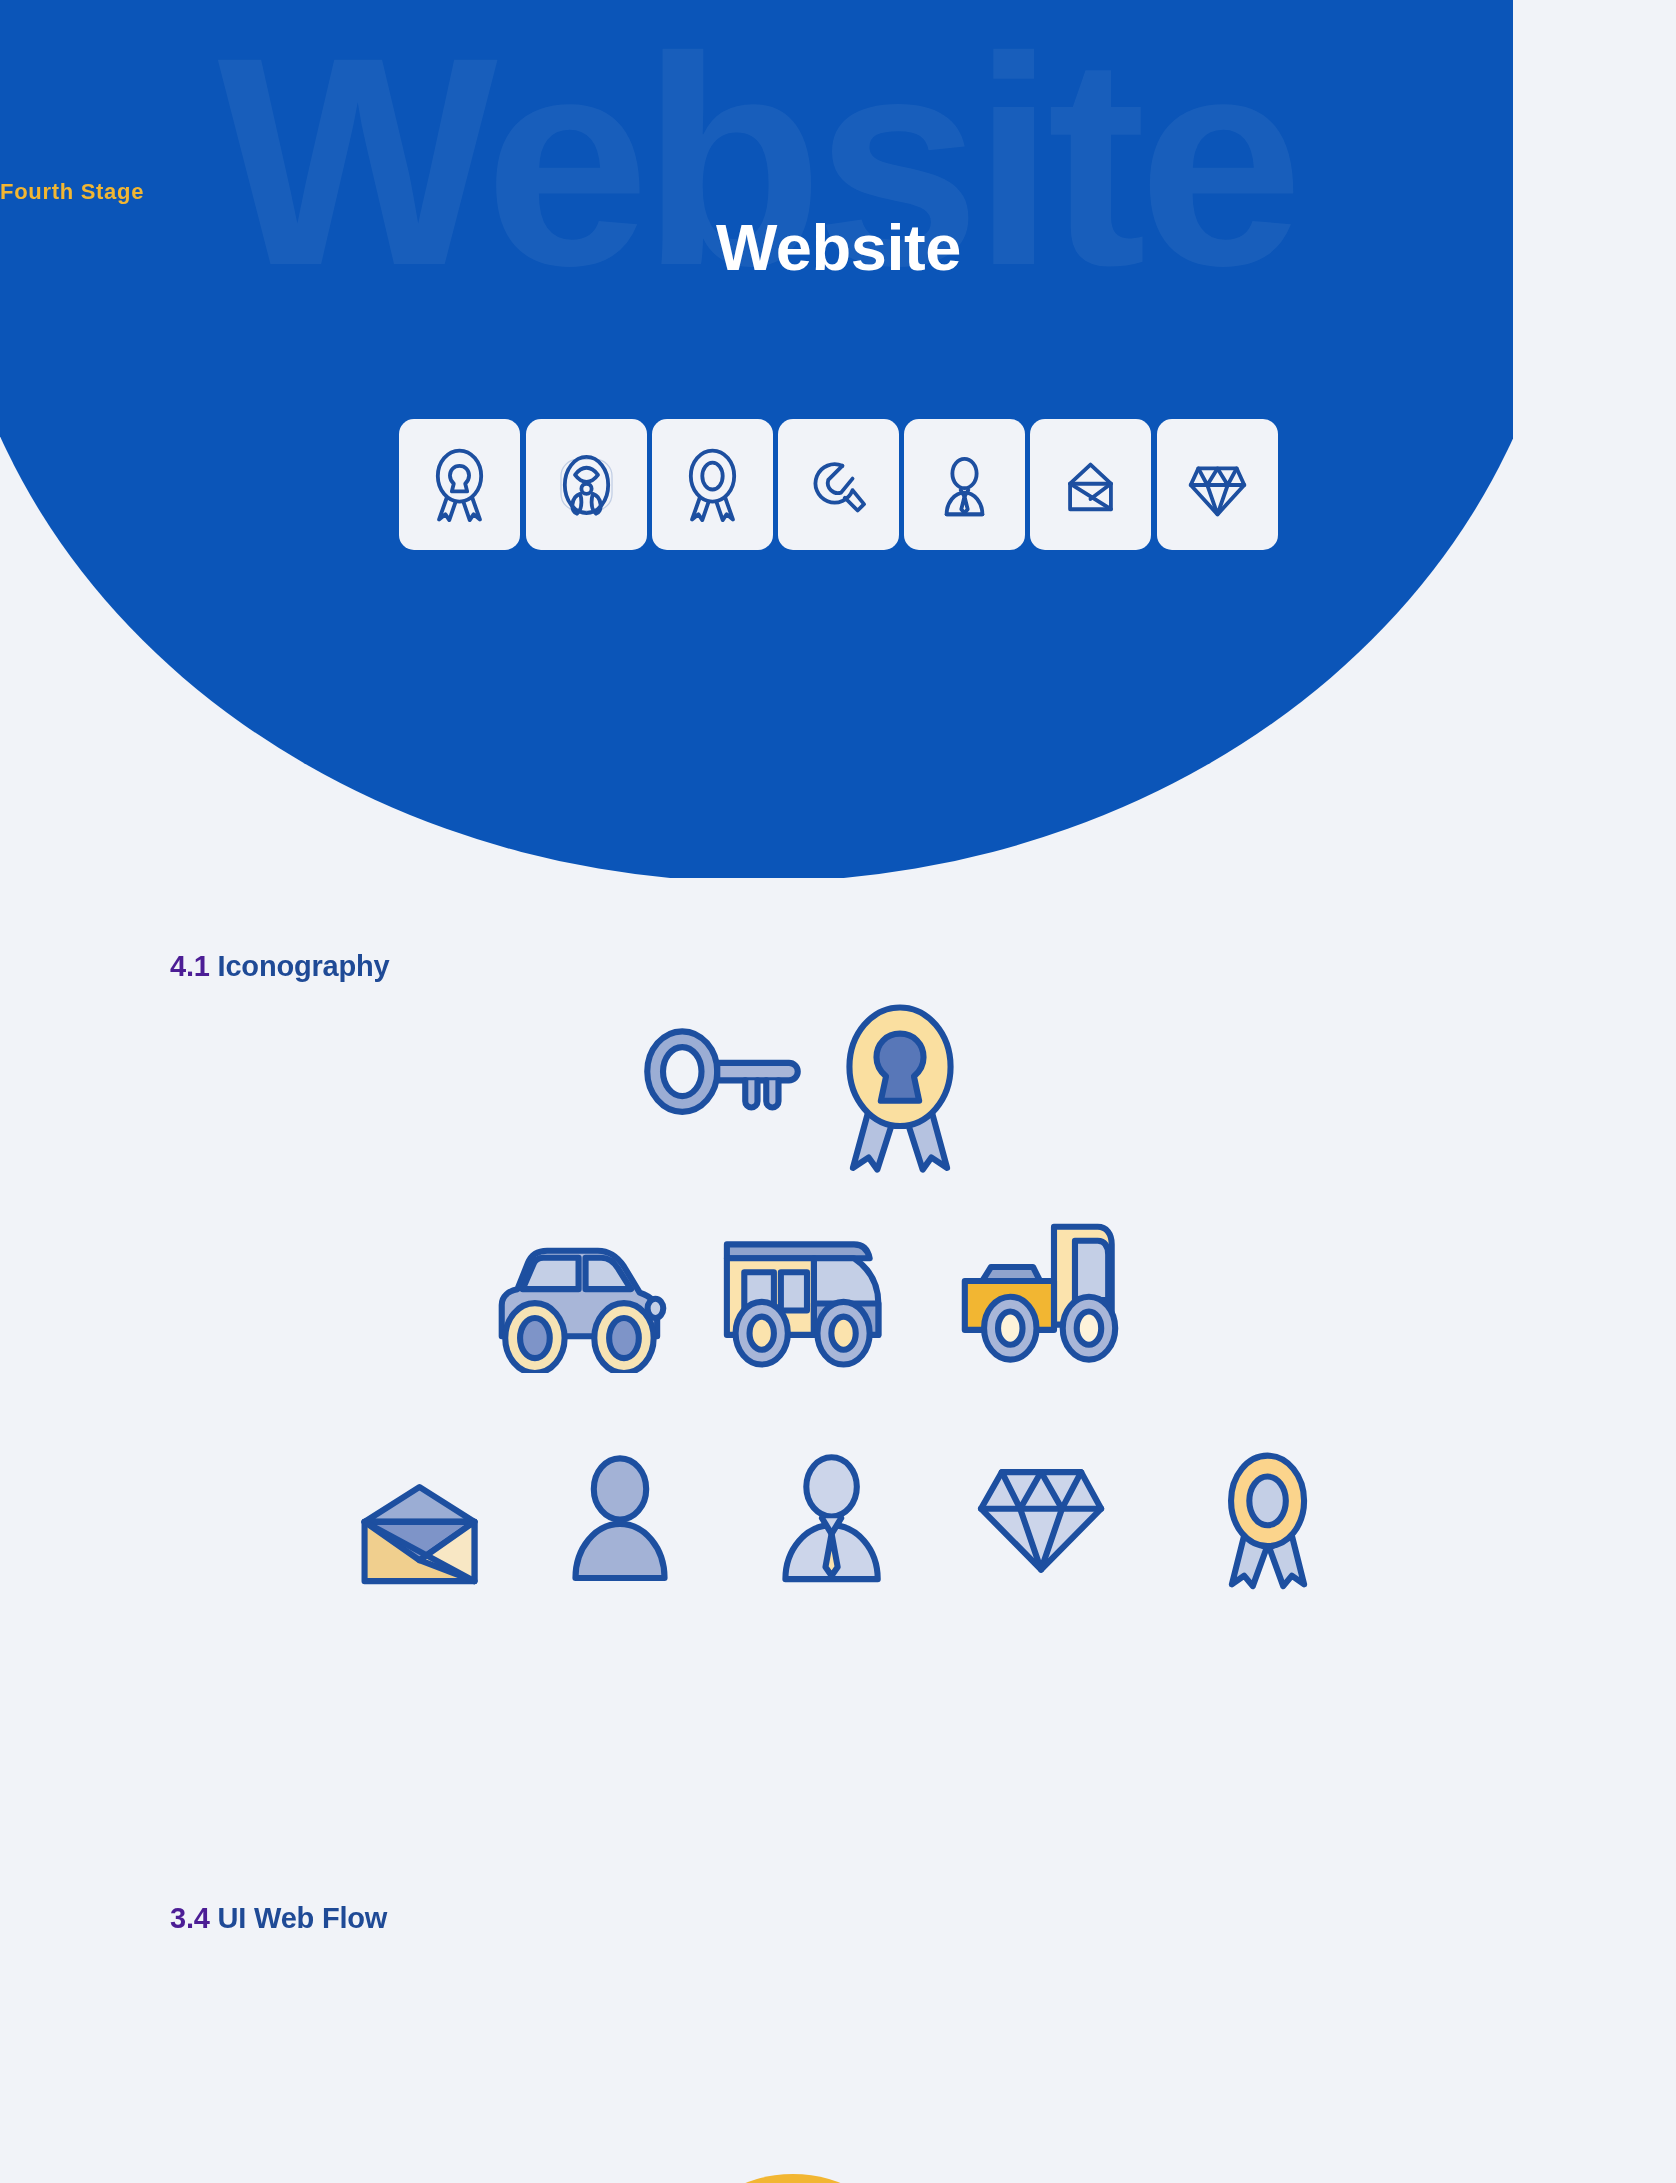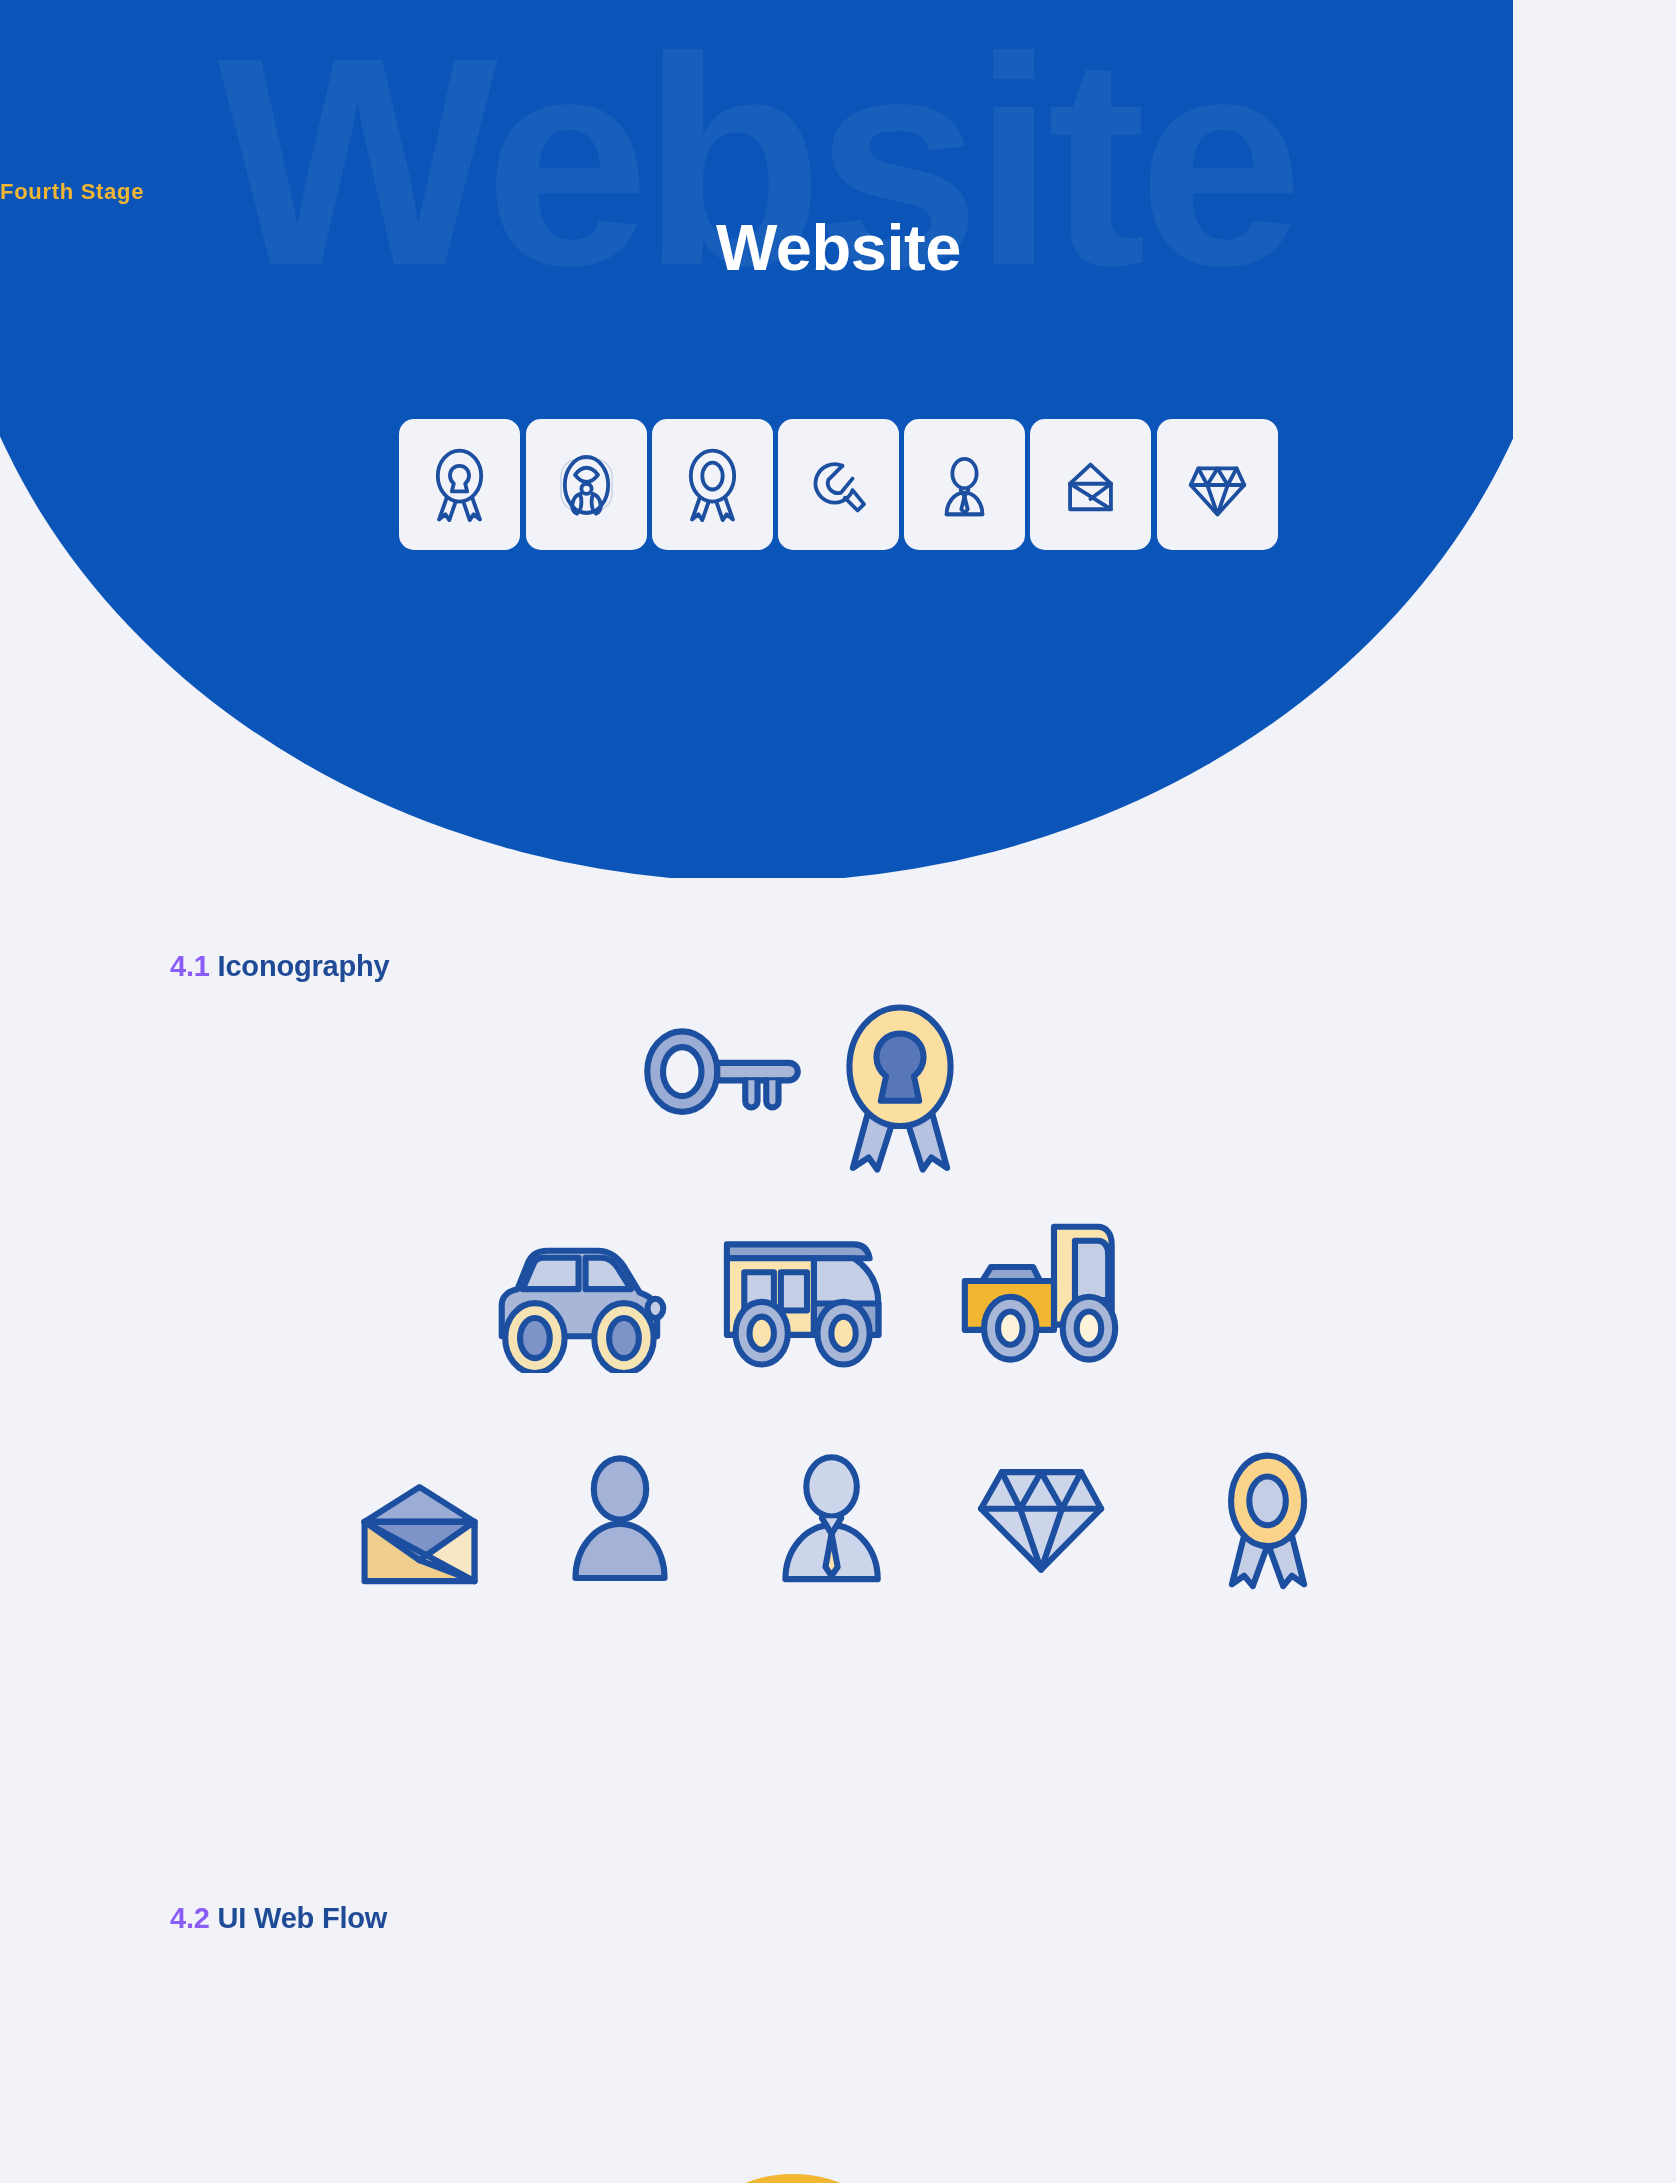--- a/index.html
+++ b/index.html
@@ -65,21 +65,21 @@
       linear-gradient(to bottom, rgba(25,63,138,.07) 0.4px, transparent 0.4px);
     background-size:9.6px 9.6px;
   }
   .chip svg{ position:relative; z-index:2; }
 
   
   .section-head{
     position:absolute; font-size:29px; font-weight:bold; color:#1f4a96;
     letter-spacing:-0.2px; white-space:nowrap;
   }
-  .section-head .num{ color:#8b5cf6; }
+  .section-head .num{ color:#4c1d95; }
 
   .icon-stage{ position:absolute; }
 
   
   .flow{ position:absolute; left:0; top:2030px; width:1677px; height:1004px; }
   .flow-svg{ position:absolute; left:0; top:0; }
 
   .home-glow{
     position:absolute; border-radius:50%; background:#f2b632; z-index:3;
   }
@@ -313,21 +313,21 @@
     <g stroke="#1d4fa0" stroke-width="7" stroke-linejoin="round" stroke-linecap="round">
       <path d="M30 98 L16 154 L30 144 L40 156 L56 112 Z" fill="#c4cfe6"></path>
       <path d="M85 98 L99 154 L85 144 L75 156 L59 112 Z" fill="#c4cfe6"></path>
       <ellipse cx="57" cy="58" rx="42" ry="52" fill="#fbd48c"></ellipse>
       <ellipse cx="57" cy="58" rx="21" ry="28" fill="#c4cfe6"></ellipse>
     </g>
   </svg>
 </div>
 
 <div class="section-head" style="left:170px; top:1902px;">
-  <span class="num">4.2</span>
+  <span class="num">3.4</span>
   <span>UI Web Flow</span>
 </div>
 
 <div class="flow">
 
   <svg class="flow-svg" width="1677" height="1004" viewBox="0 0 3840 2300">
     <defs>
       <marker id="ah" markerWidth="9" markerHeight="9" refX="5" refY="4.5" orient="auto">
         <path d="M0 0 L9 4.5 L0 9 Z" fill="#ccd5e8"></path>
       </marker>

